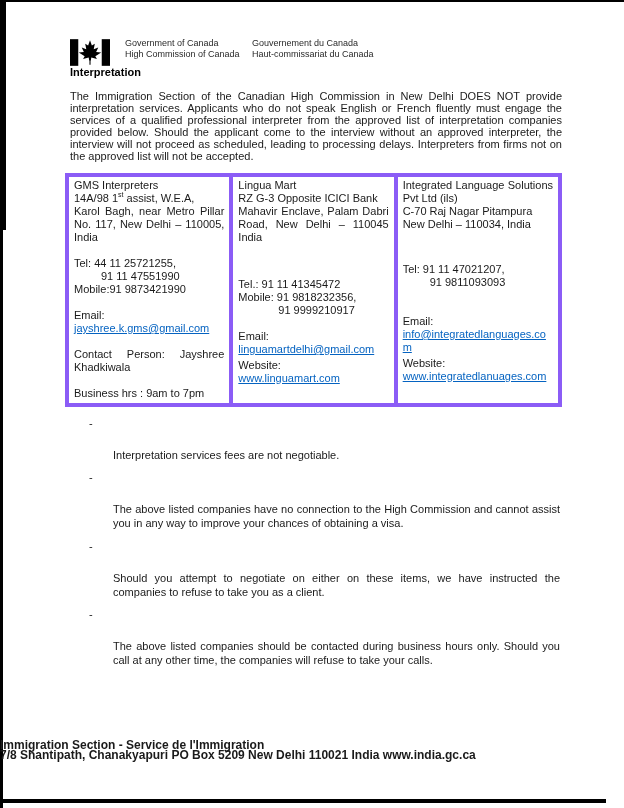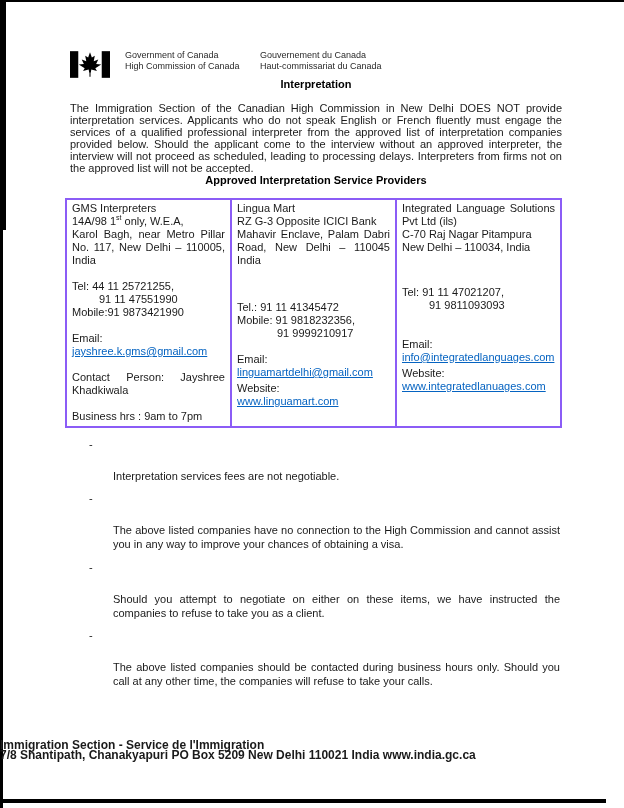--- a/index.html
+++ b/index.html
@@ -6,40 +6,40 @@
   .page {
     position:relative; width:624px; height:808px; background:#ffffff;
     font-family:"Liberation Sans", sans-serif; color:#1a1a1a; overflow:hidden;
   }
   
   .edge-top    { position:absolute; top:0; left:0; width:624px; height:2px; background:#000; }
   .edge-left   { position:absolute; top:0; left:0; width:3px; height:808px; background:#000; }
   .edge-left2  { position:absolute; top:0; left:2px; width:4px; height:230px; background:#000; }
   .edge-bottom { position:absolute; top:799px; left:0; width:606px; height:4px; background:#000; }
 
-  .content { position:absolute; left:70px; top:12px; width:492px; }
+  .content { position:absolute; left:70px; top:0; width:492px; }
 
   
   .gc-header { margin-top:38px; display:flex; align-items:flex-start; }
   .gc-flag { width:40px; height:27px; margin-top:1px; }
   .gc-flag svg { width:100%; height:100%; }
   .hdr-block { font-size:9px; line-height:11px; color:#2a2a2a; }
   .hdr-en { margin-left:15px; width:127px; }
-  .hdr-fr { margin-left:8px; }
+  .hdr-fr { margin-left:0px; }
 
-  h2.doc-h { font-size:11px; line-height:13px; font-weight:bold; color:#000; margin:0;text-align:center; }
+  h2.doc-h { font-size:11px; line-height:13px; font-weight:bold; color:#000; margin:0; }
   .h-interp { margin-top:23px; }
   .h-providers { margin-top:27px; }
   .h-note { margin-top:26px; }
 
   .para { margin-top:11px; font-size:11px; line-height:12px; text-align:justify; color:#1a1a1a; }
 
   
   table.providers { border-collapse:collapse; margin-top:11px; margin-left:-5px; width:497px; table-layout:fixed; }
-  table.providers td { border:2px solid #8b5cf6; vertical-align:top; padding:2px 5px 3px 5px; font-size:11px; line-height:13px; }
+  table.providers td { border:4px solid #8b5cf6; vertical-align:top; padding:2px 5px 3px 5px; font-size:11px; line-height:13px; }
   .cell-line { }
   .just { text-align:justify; }
   .indent1 { padding-left:27px; }
   .indent2 { padding-left:40px; }
   .sp13 { height:13px; }
   .sp12 { height:13px; }
   .sp34 { height:34px; }
   .sp32 { height:32px; }
   .sp26 { height:26px; }
   .gap4 { height:3px; }
@@ -83,29 +83,28 @@
       </div>
       <div class="hdr-block hdr-fr">
         <div>Gouvernement du Canada</div>
         <div>Haut-commissariat du Canada</div>
       </div>
     </div>
 
     <h2 class="doc-h h-interp">Interpretation</h2>
     <div class="para">The Immigration Section of the Canadian High Commission in New Delhi DOES NOT provide interpretation services. Applicants who do not speak English or French fluently must engage the services of a qualified professional interpreter from the approved list of interpretation companies provided below. Should the applicant come to the interview without an approved interpreter, the interview will not proceed as scheduled, leading to processing delays. Interpreters from firms not on the approved list will not be accepted.</div>
 
-    <h2 class="doc-h h-providers">Approved Interpretation Service Providers</h2>
 
     <table class="providers">
       <tbody>
           <tr>
 
         <td>
           <div class="cell-line">GMS Interpreters</div>
-          <div class="cell-line"><span>14A/98 1</span><sup>st</sup><span> only, W.E.A,</span></div>
+          <div class="cell-line"><span>14A/98 1</span><sup>st</sup><span> assist, W.E.A,</span></div>
           <div class="cell-line just">Karol Bagh, near Metro Pillar No. 117, New Delhi – 110005, India</div>
           <div class="sp13"></div>
           <div class="cell-line">Tel: 44 11 25721255,</div>
           <div class="cell-line indent1">91 11 47551990</div>
           <div class="cell-line">Mobile:91 9873421990</div>
           <div class="sp12"></div>
           <div class="cell-line">Email:</div>
           <div class="cell-line"><a class="doclink">jayshree.k.gms@gmail.com</a></div>
           <div class="sp12"></div>
           <div class="cell-line just">Contact Person: Jayshree Khadkiwala</div>

